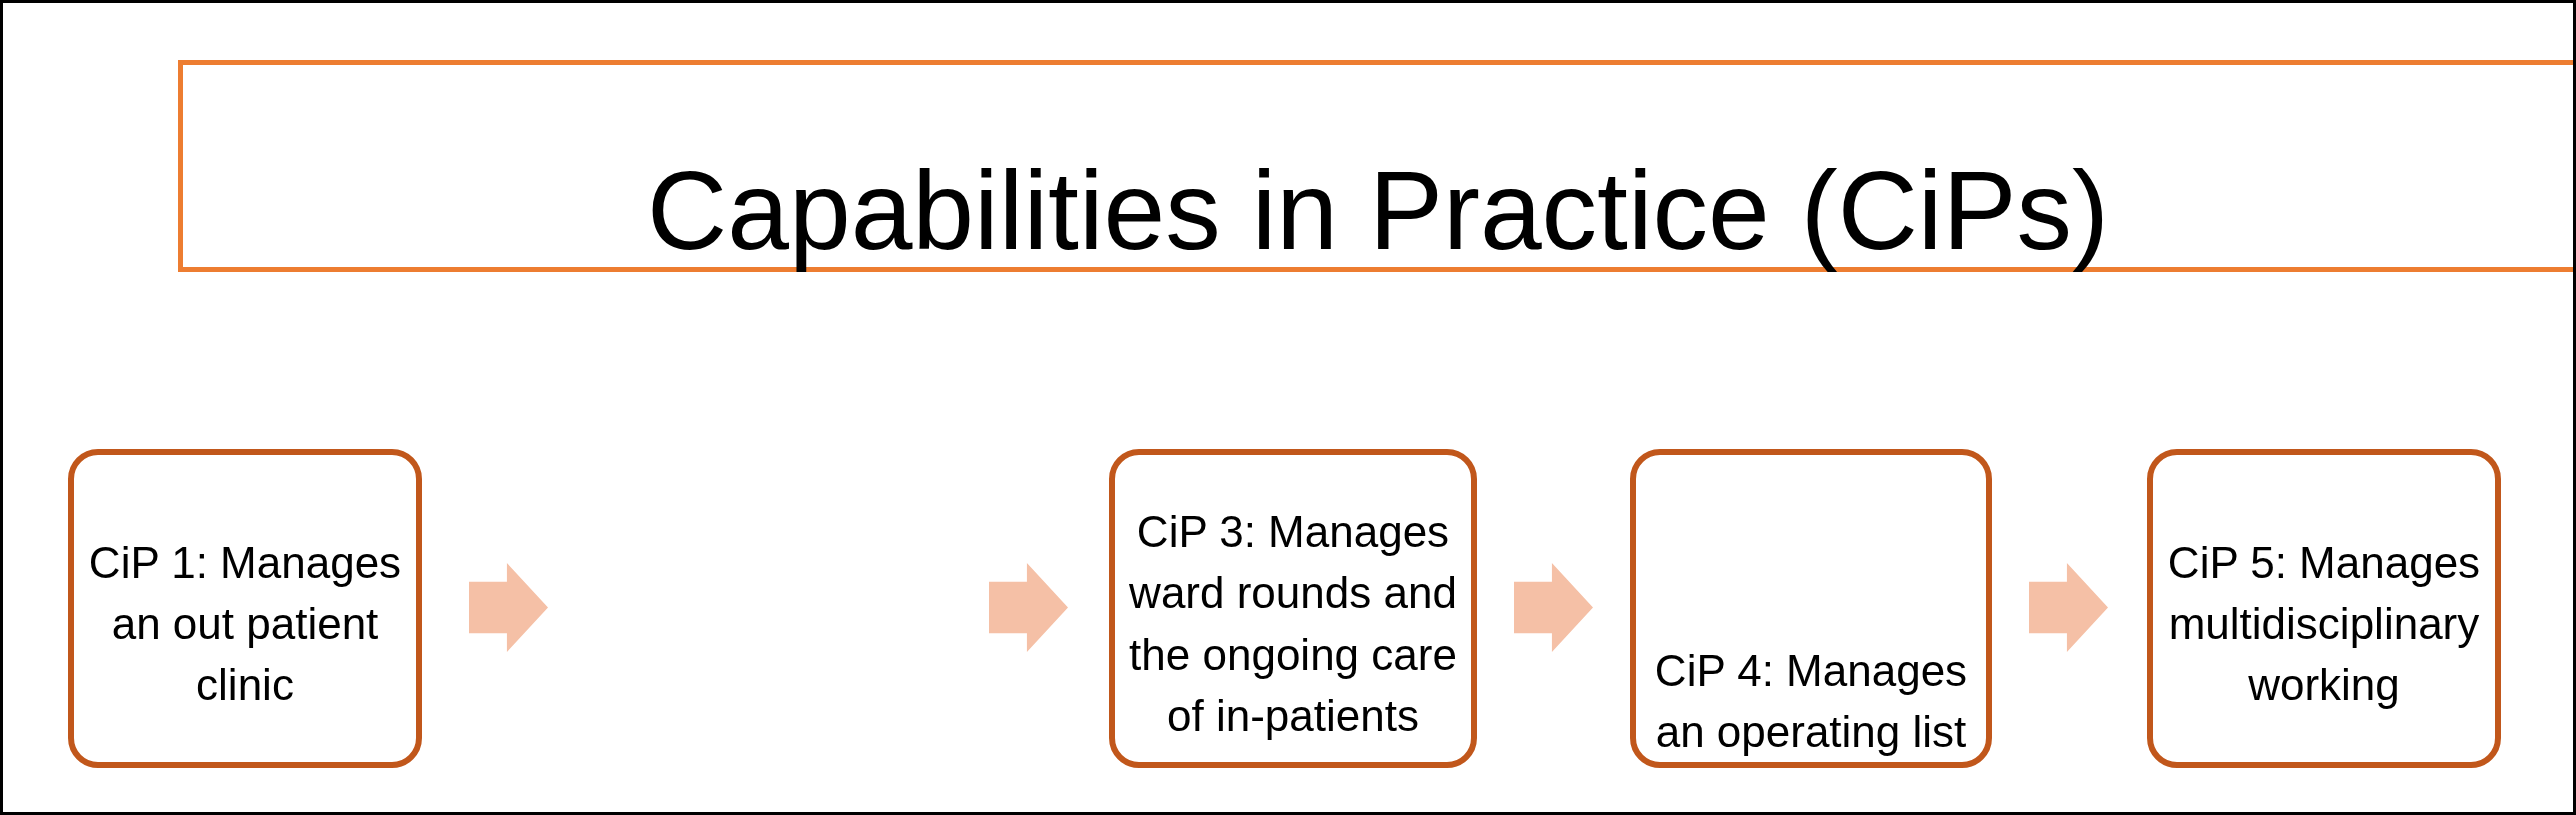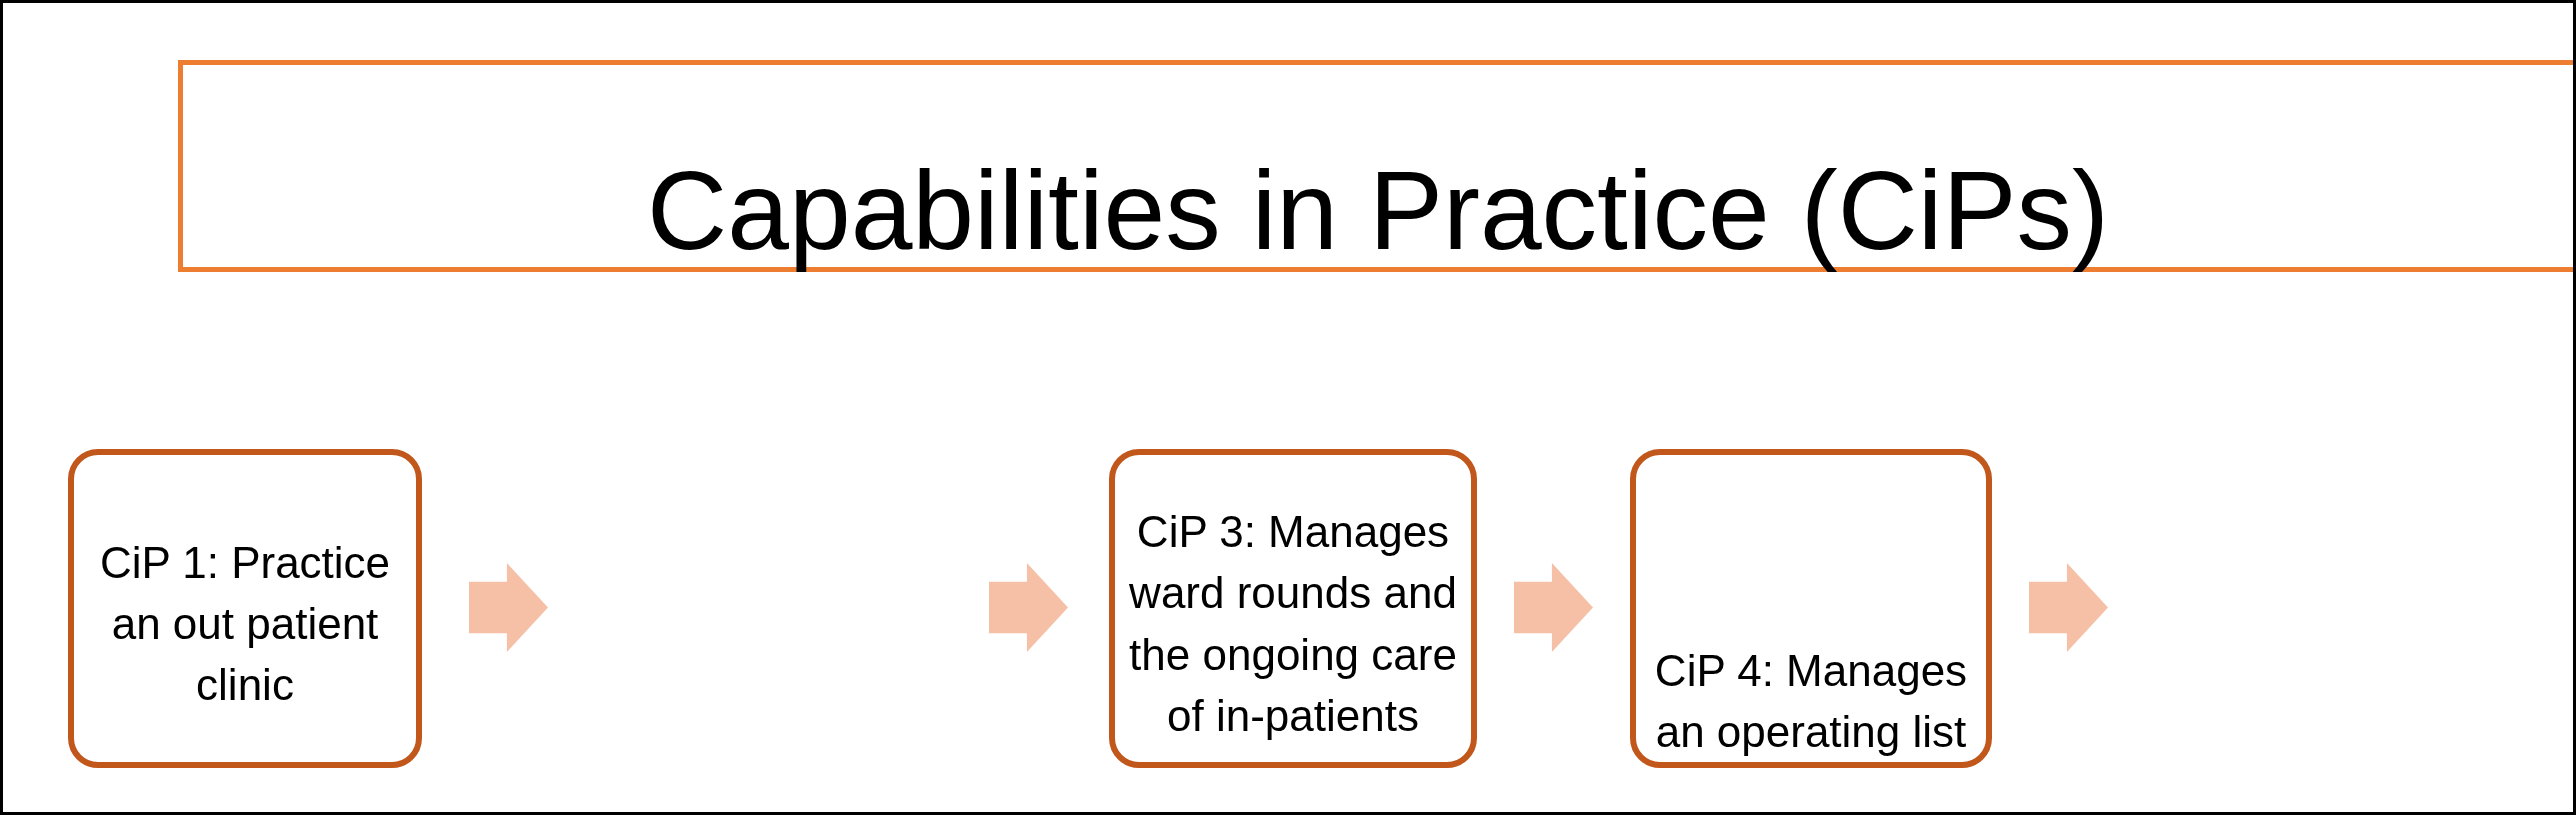--- a/index.html
+++ b/index.html
@@ -84,21 +84,21 @@
 </head>
 <body>
 
 <div id="canvas">
 
   <div class="title-box">
     <div class="title-text">Capabilities in Practice (CiPs)</div>
   </div>
 
   <div id="box-1" class="cip-box">
-    <div class="cip-label">CiP 1: Practice
+    <div class="cip-label">CiP 1: Manages
 an out patient
 clinic</div>
   </div>
 
   <div id="arrow-1" class="flow-arrow"></div>
 
 
   <div id="arrow-2" class="flow-arrow"></div>
 
   <div id="box-3" class="cip-box">
@@ -110,15 +110,20 @@
 
   <div id="arrow-3" class="flow-arrow"></div>
 
   <div id="box-4" class="cip-box">
     <div class="cip-label">CiP 4: Manages
 an operating list</div>
   </div>
 
   <div id="arrow-4" class="flow-arrow"></div>
 
+  <div id="box-5" class="cip-box">
+    <div class="cip-label">CiP 5: Manages
+multidisciplinary
+working</div>
+  </div>
 
 </div>
 
 
 </body></html>

